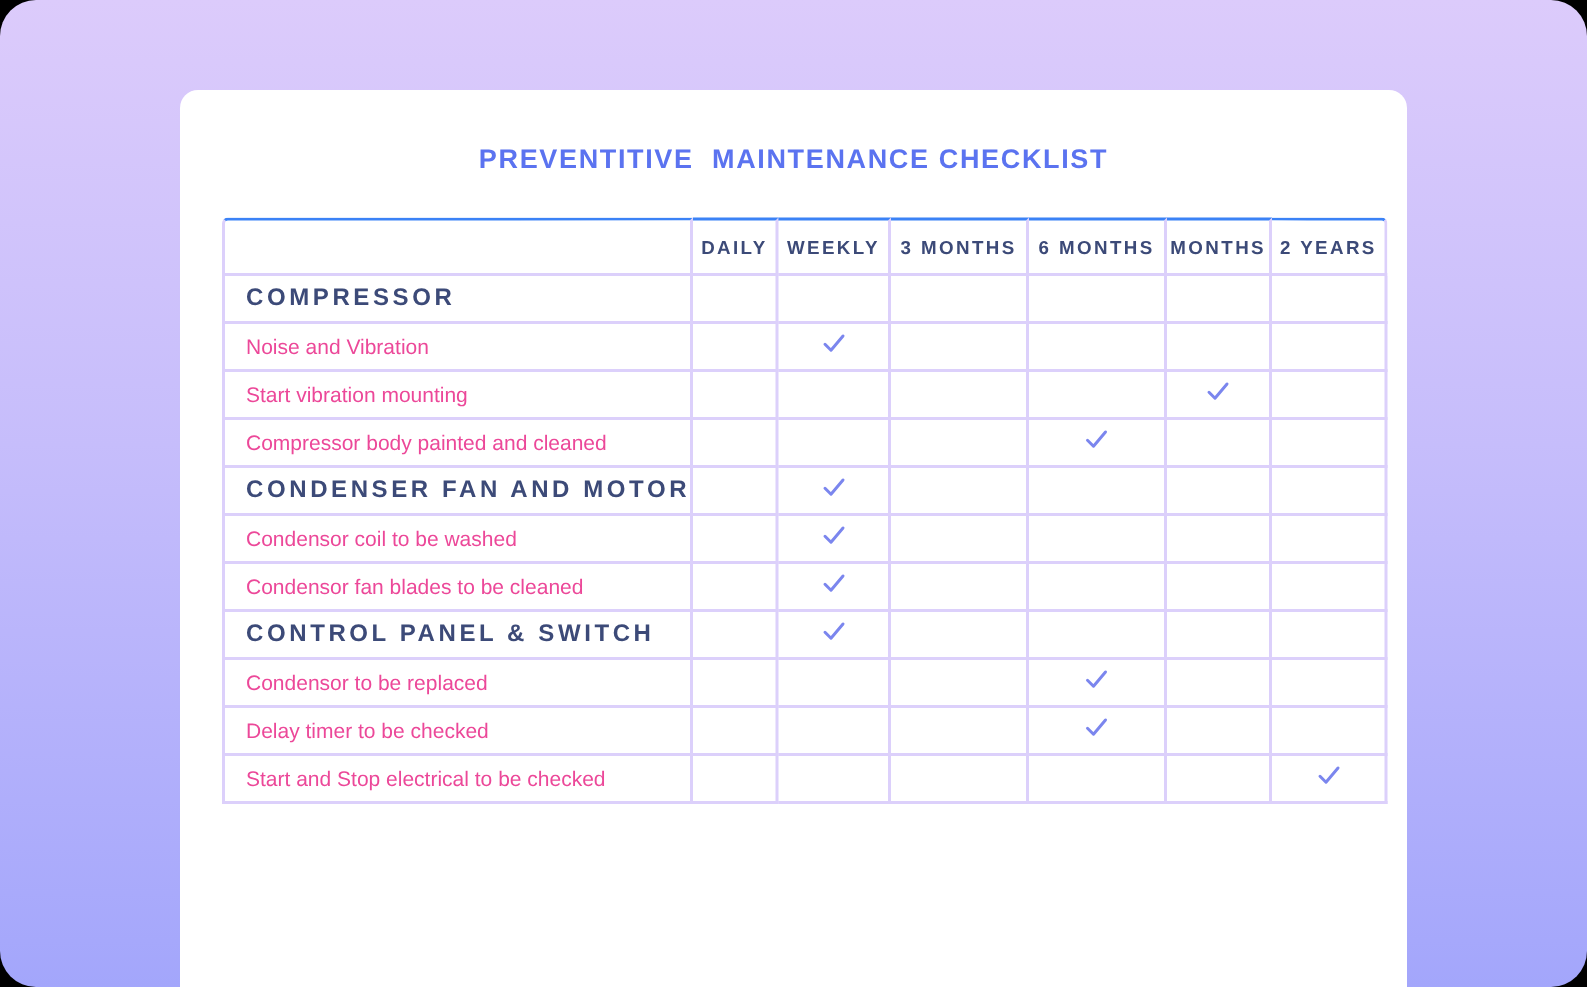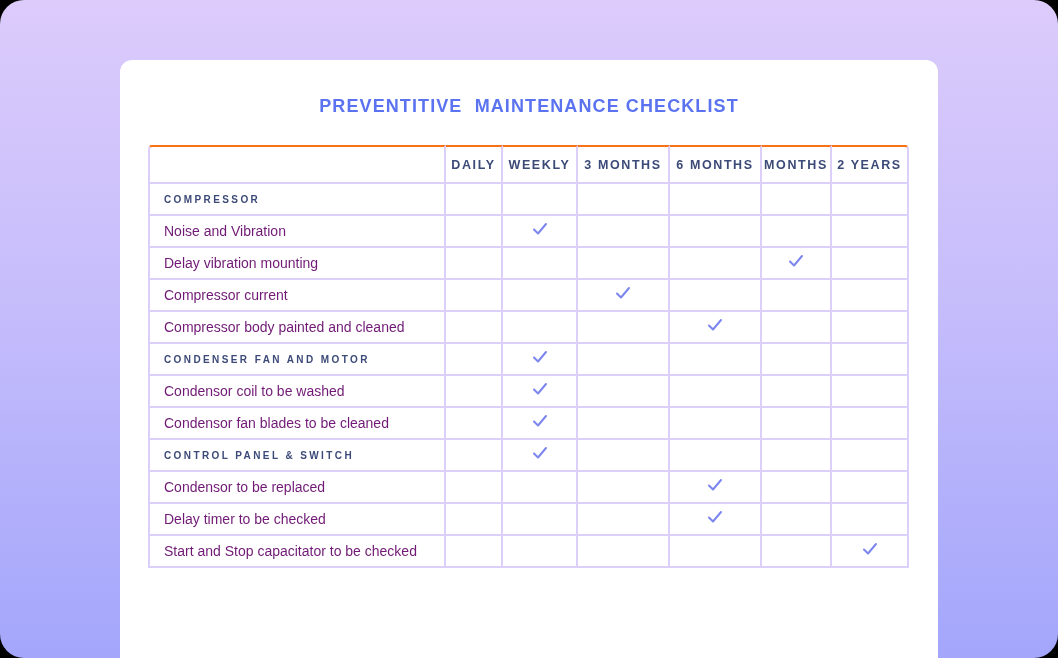--- a/index.html
+++ b/index.html
@@ -24,34 +24,34 @@
   table {
     position: absolute; left: 28px; top: 85px;
     border-collapse: separate; border-spacing: 0;
     table-layout: fixed;
     font-family: "Liberation Sans", sans-serif;
   }
   td, th {
     border-right: 2px solid #dcd0fb; border-bottom: 2px solid #dcd0fb;
     padding: 0; height: 32px; box-sizing: border-box;
   }
-  tr:first-child th { border-top: 2px solid #f97316; }
+  tr:first-child th { border-top: 2px solid #3b82f6; }
   tr td:first-child, tr th:first-child { border-left: 2px solid #dcd0fb; }
   tr:first-child th:first-child { border-top-left-radius: 4px; }
   tr:first-child th:last-child { border-top-right-radius: 4px; }
   th {
     height: 39px;
     font-size: 12.5px; font-weight: 700; letter-spacing: 1.6px;
     color: #3c4a78; text-align: center; white-space: nowrap;
   }
   td.label {
-    padding-left: 14px; font-size: 14px; color: #701a75; white-space: nowrap; margin-left: 32px;
+    padding-left: 14px; font-size: 14px; color: #ec4899; white-space: nowrap; margin-left: 32px;
   }
   td.section {
-    padding-left: 14px; font-size: 10px; font-weight: 700; letter-spacing: 2.4px;
+    padding-left: 14px; font-size: 16px; font-weight: 700; letter-spacing: 2.4px;
     color: #3c4a78; white-space: nowrap;
   }
   td.cell { text-align: center; vertical-align: middle; }
   .check { display: inline-block; width: 18px; height: 18px; }
   .check svg { display: block; }
 </style>
 </head>
 <body>
 
 <div class="frame">
@@ -93,39 +93,28 @@
             <td class="cell"></td>
             <td class="cell"><span class="check"><svg width="18" height="18" viewBox="0 0 18 18">
                   <path d="M3 9.5 L7 13.5 L15 4" fill="none" stroke="#7b86ee" stroke-width="2" stroke-linecap="round" stroke-linejoin="round"></path>
                 </svg></span></td>
             <td class="cell"></td>
             <td class="cell"></td>
             <td class="cell"></td>
             <td class="cell"></td>
           </tr>
           <tr>
-            <td class="label">Delay vibration mounting</td>
-            <td class="cell"></td>
-            <td class="cell"></td>
-            <td class="cell"></td>
-            <td class="cell"></td>
-            <td class="cell"><span class="check"><svg width="18" height="18" viewBox="0 0 18 18">
-                  <path d="M3 9.5 L7 13.5 L15 4" fill="none" stroke="#7b86ee" stroke-width="2" stroke-linecap="round" stroke-linejoin="round"></path>
-                </svg></span></td>
-            <td class="cell"></td>
-          </tr>
-          <tr>
-            <td class="label">Compressor current</td>
-            <td class="cell"></td>
-            <td class="cell"></td>
-            <td class="cell"><span class="check"><svg width="18" height="18" viewBox="0 0 18 18">
-                  <path d="M3 9.5 L7 13.5 L15 4" fill="none" stroke="#7b86ee" stroke-width="2" stroke-linecap="round" stroke-linejoin="round"></path>
-                </svg></span></td>
-            <td class="cell"></td>
-            <td class="cell"></td>
+            <td class="label">Start vibration mounting</td>
+            <td class="cell"></td>
+            <td class="cell"></td>
+            <td class="cell"></td>
+            <td class="cell"></td>
+            <td class="cell"><span class="check"><svg width="18" height="18" viewBox="0 0 18 18">
+                  <path d="M3 9.5 L7 13.5 L15 4" fill="none" stroke="#7b86ee" stroke-width="2" stroke-linecap="round" stroke-linejoin="round"></path>
+                </svg></span></td>
             <td class="cell"></td>
           </tr>
           <tr>
             <td class="label">Compressor body painted and cleaned</td>
             <td class="cell"></td>
             <td class="cell"></td>
             <td class="cell"></td>
             <td class="cell"><span class="check"><svg width="18" height="18" viewBox="0 0 18 18">
                   <path d="M3 9.5 L7 13.5 L15 4" fill="none" stroke="#7b86ee" stroke-width="2" stroke-linecap="round" stroke-linejoin="round"></path>
                 </svg></span></td>
@@ -192,21 +181,21 @@
             <td class="cell"></td>
             <td class="cell"></td>
             <td class="cell"></td>
             <td class="cell"><span class="check"><svg width="18" height="18" viewBox="0 0 18 18">
                   <path d="M3 9.5 L7 13.5 L15 4" fill="none" stroke="#7b86ee" stroke-width="2" stroke-linecap="round" stroke-linejoin="round"></path>
                 </svg></span></td>
             <td class="cell"></td>
             <td class="cell"></td>
           </tr>
           <tr>
-            <td class="label">Start and Stop capacitator to be checked</td>
+            <td class="label">Start and Stop electrical to be checked</td>
             <td class="cell"></td>
             <td class="cell"></td>
             <td class="cell"></td>
             <td class="cell"></td>
             <td class="cell"></td>
             <td class="cell"><span class="check"><svg width="18" height="18" viewBox="0 0 18 18">
                   <path d="M3 9.5 L7 13.5 L15 4" fill="none" stroke="#7b86ee" stroke-width="2" stroke-linecap="round" stroke-linejoin="round"></path>
                 </svg></span></td>
           </tr>
         </tbody>

